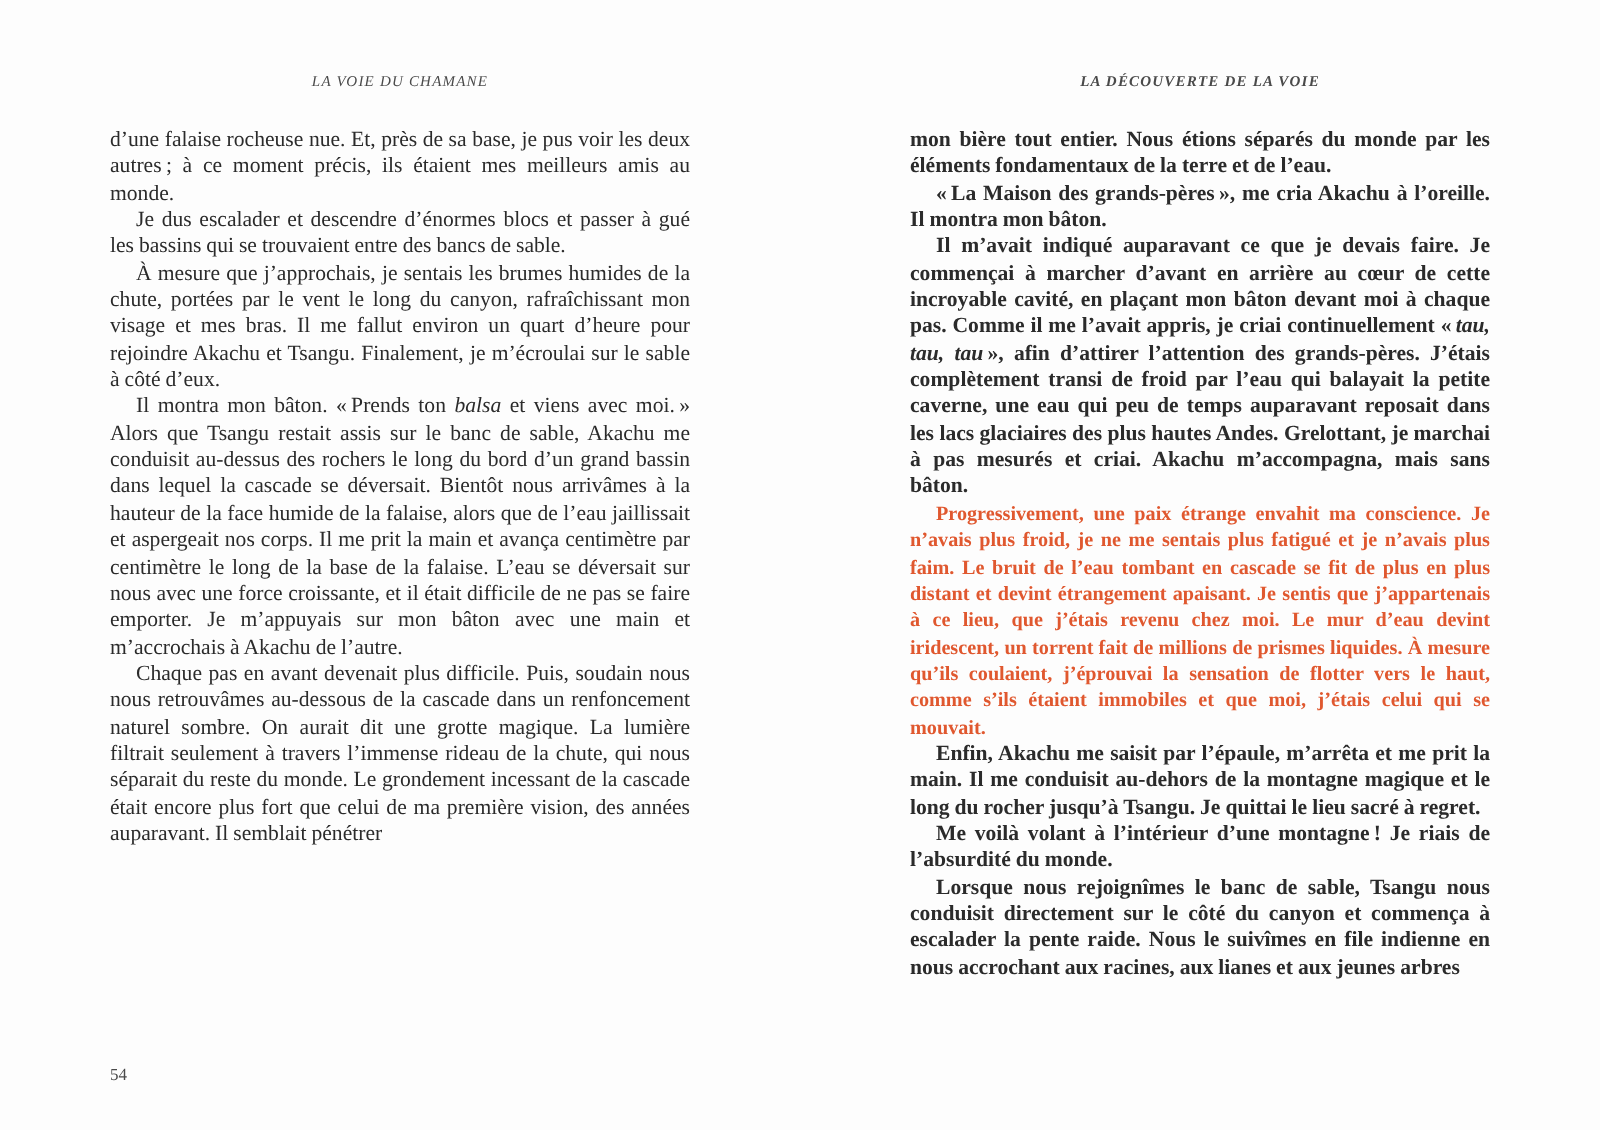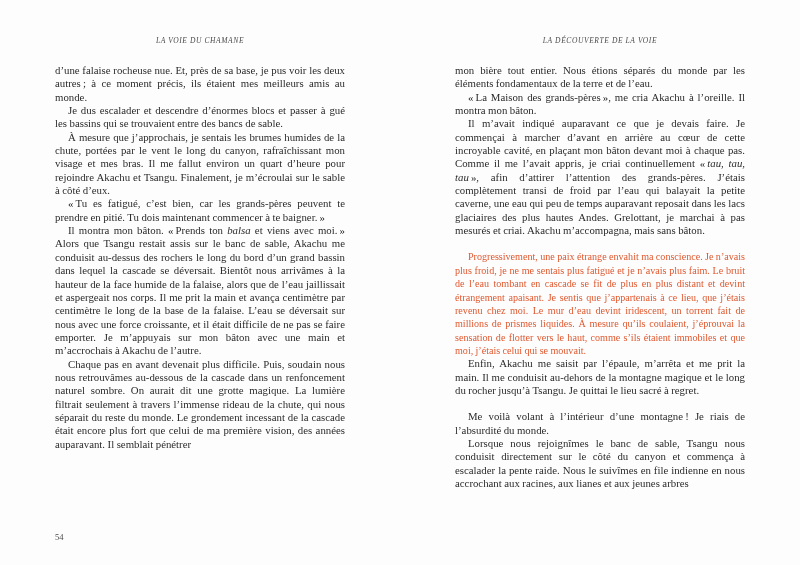--- a/index.html
+++ b/index.html
@@ -19,21 +19,21 @@
     height: 565px;
     background: #fdfdfd;
   }
   .page {
     position: absolute;
     top: 0;
     width: 400px;
     height: 476px;
   }
   .page.left  { left: 0; }
-  .page.right { left: 400px; }
+  .page.right { left: 400px; font-weight: bold; }
 
   .running-head {
     position: absolute;
     top: 36px;
     left: 55px;
     width: 290px;
     text-align: center;
     font-style: italic;
     font-size: 7.5px;
     letter-spacing: 0.6px;
@@ -58,39 +58,38 @@
     margin: 0;
     font-size: 10.8px;
     line-height: 13.35px;
     text-align: justify;
     color: var(--body, #2b2b2b);
     hyphens: auto;
     -webkit-hyphens: auto;
     word-spacing: -0.2px;
   }
   p.para.indent { text-indent: 13px; }
-  p.para.space-before { margin-top: 13px; }
+  p.para.space-before { }
   p.para.accent {
     color: var(--accent, #e0582f);
     font-size: 10.1px;
   }
   em { font-style: italic; }
 </style>
 </head>
 <body style="background: rgb(253, 253, 253);">
 
 <div class="spread">
 
   <section class="page left">
     <div class="running-head">LA VOIE DU CHAMANE</div>
     <div class="textblock">
         <p class="para">d’une falaise rocheuse nue. Et, près de sa base, je pus voir les deux autres ; à ce moment précis, ils étaient mes meilleurs amis au monde.</p>
         <p class="para indent">Je dus escalader et descendre d’énormes blocs et passer à gué les bassins qui se trouvaient entre des bancs de sable.</p>
         <p class="para indent">À mesure que j’approchais, je sentais les brumes humides de la chute, portées par le vent le long du canyon, rafraîchissant mon visage et mes bras. Il me fallut environ un quart d’heure pour rejoindre Akachu et Tsangu. Finalement, je m’écroulai sur le sable à côté d’eux.</p>
-        <p class="para indent">« Tu es fatigué, c’est bien, car les grands-pères peuvent te prendre en pitié. Tu dois maintenant commencer à te baigner. »</p>
         <p class="para indent">Il montra mon bâton. « Prends ton <em>balsa</em> et viens avec moi. » Alors que Tsangu restait assis sur le banc de sable, Akachu me conduisit au-dessus des rochers le long du bord d’un grand bassin dans lequel la cascade se déversait. Bientôt nous arrivâmes à la hauteur de la face humide de la falaise, alors que de l’eau jaillissait et aspergeait nos corps. Il me prit la main et avança centimètre par centimètre le long de la base de la falaise. L’eau se déversait sur nous avec une force croissante, et il était difficile de ne pas se faire emporter. Je m’appuyais sur mon bâton avec une main et m’accrochais à Akachu de l’autre.</p>
         <p class="para indent">Chaque pas en avant devenait plus difficile. Puis, soudain nous nous retrouvâmes au-dessous de la cascade dans un renfoncement naturel sombre. On aurait dit une grotte magique. La lumière filtrait seulement à travers l’immense rideau de la chute, qui nous séparait du reste du monde. Le grondement incessant de la cascade était encore plus fort que celui de ma première vision, des années auparavant. Il semblait pénétrer</p>
       </div>
     <div class="folio">54</div>
   </section>
 
   <section class="page right">
     <div class="running-head">LA DÉCOUVERTE DE LA VOIE</div>
     <div class="textblock">
         <p class="para">mon bière tout entier. Nous étions séparés du monde par les éléments fondamentaux de la terre et de l’eau.</p>

